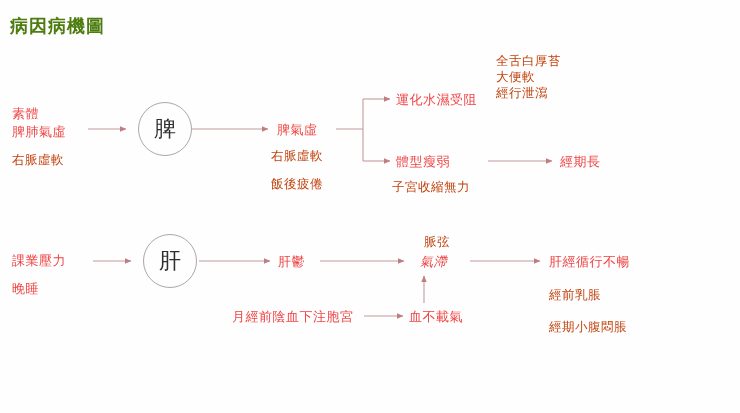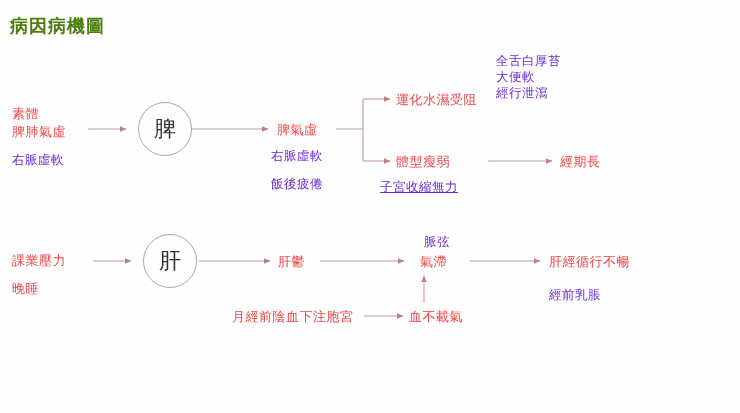--- a/index.html
+++ b/index.html
@@ -29,21 +29,21 @@
     position: absolute;
     white-space: nowrap;
     line-height: 1.32;
     letter-spacing: 0.5px;
   }
   .dark {
     color: #ef4444;
     font-size: 13px;
   }
   .pink {
-    color: #6d28d9;
+    color: #c2410c;
     font-size: 12.5px;
   }
   .title {
     position: absolute;
     left: 10px;
     top: 14px;
     color: #4d7c0f;
     font-size: 18px;
     font-weight: bold;
     letter-spacing: 1px;
@@ -117,35 +117,36 @@
   <div class="lbl pink" style="left:271px; top:148px;">右脈虛軟</div>
   <div class="lbl pink" style="left:271px; top:176px;">飯後疲倦</div>
 
   <div class="lbl dark" style="left:396px; top:91px;">運化水濕受阻</div>
 
   <div class="lbl pink" style="left:496px; top:53px;">全舌白厚苔</div>
   <div class="lbl pink" style="left:496px; top:69px;">大便軟</div>
   <div class="lbl pink" style="left:496px; top:85px;">經行泄瀉</div>
 
   <div class="lbl dark" style="left:396px; top:153px;">體型瘦弱</div>
-  <div class="lbl pink" style="left:380px; top:179px;text-decoration:underline;">子宮收縮無力</div>
+  <div class="lbl pink" style="left:392px; top:179px;">子宮收縮無力</div>
 
   <div class="lbl dark" style="left:560px; top:153px;">經期長</div>
 
   <div class="lbl dark" style="left:12px; top:252px;">課業壓力</div>
   <div class="lbl dark" style="left:12px; top:280px;">晚睡</div>
 
   <div class="node-circle" style="left:143px; top:234px;">
     <span>肝</span>
   </div>
 
   <div class="lbl dark" style="left:278px; top:253px;">肝鬱</div>
 
   <div class="lbl pink" style="left:424px; top:234px;">脈弦</div>
-  <div class="lbl dark" style="left:420px; top:253px;">氣滯</div>
+  <div class="lbl dark" style="left:420px; top:253px;font-style:italic;">氣滯</div>
 
   <div class="lbl dark" style="left:232px; top:308px;">月經前陰血下注胞宮</div>
   <div class="lbl dark" style="left:409px; top:308px;">血不載氣</div>
 
   <div class="lbl dark" style="left:549px; top:253px;">肝經循行不暢</div>
   <div class="lbl pink" style="left:549px; top:287px;">經前乳脹</div>
+  <div class="lbl pink" style="left:549px; top:319px;">經期小腹悶脹</div>
 
 </div>
 
 </body></html>

